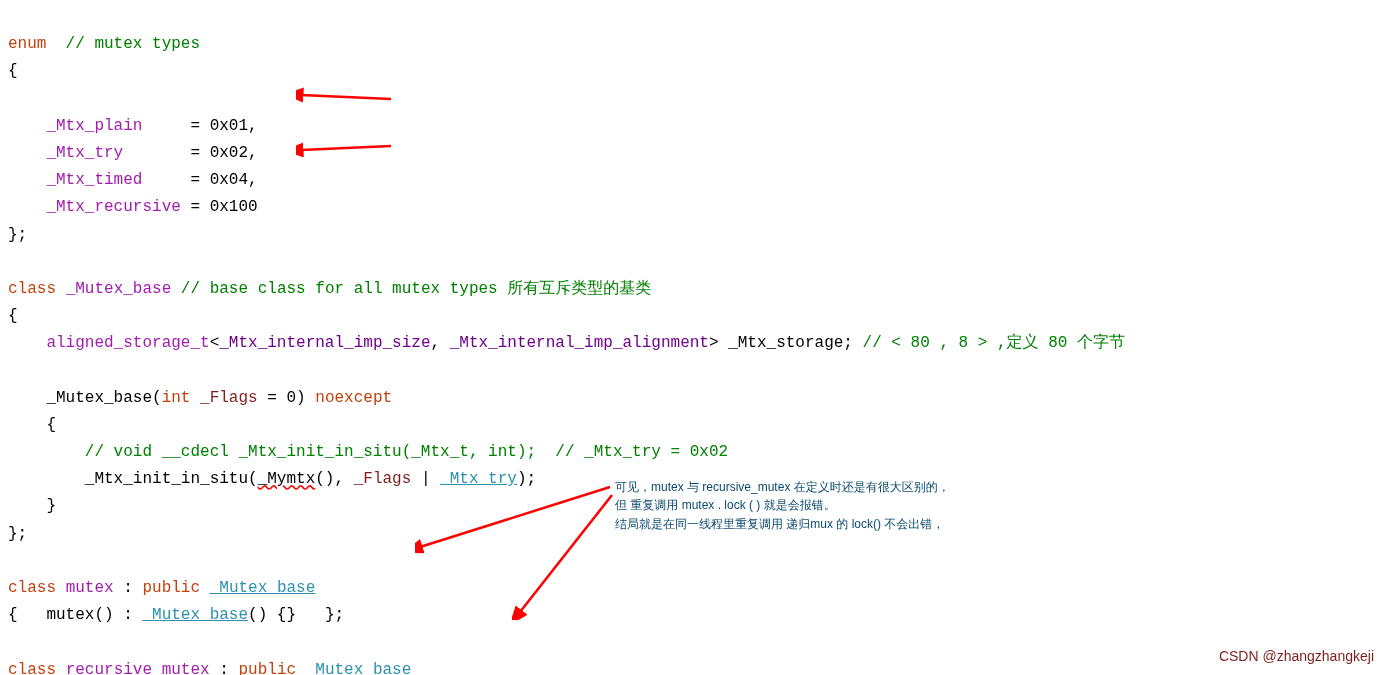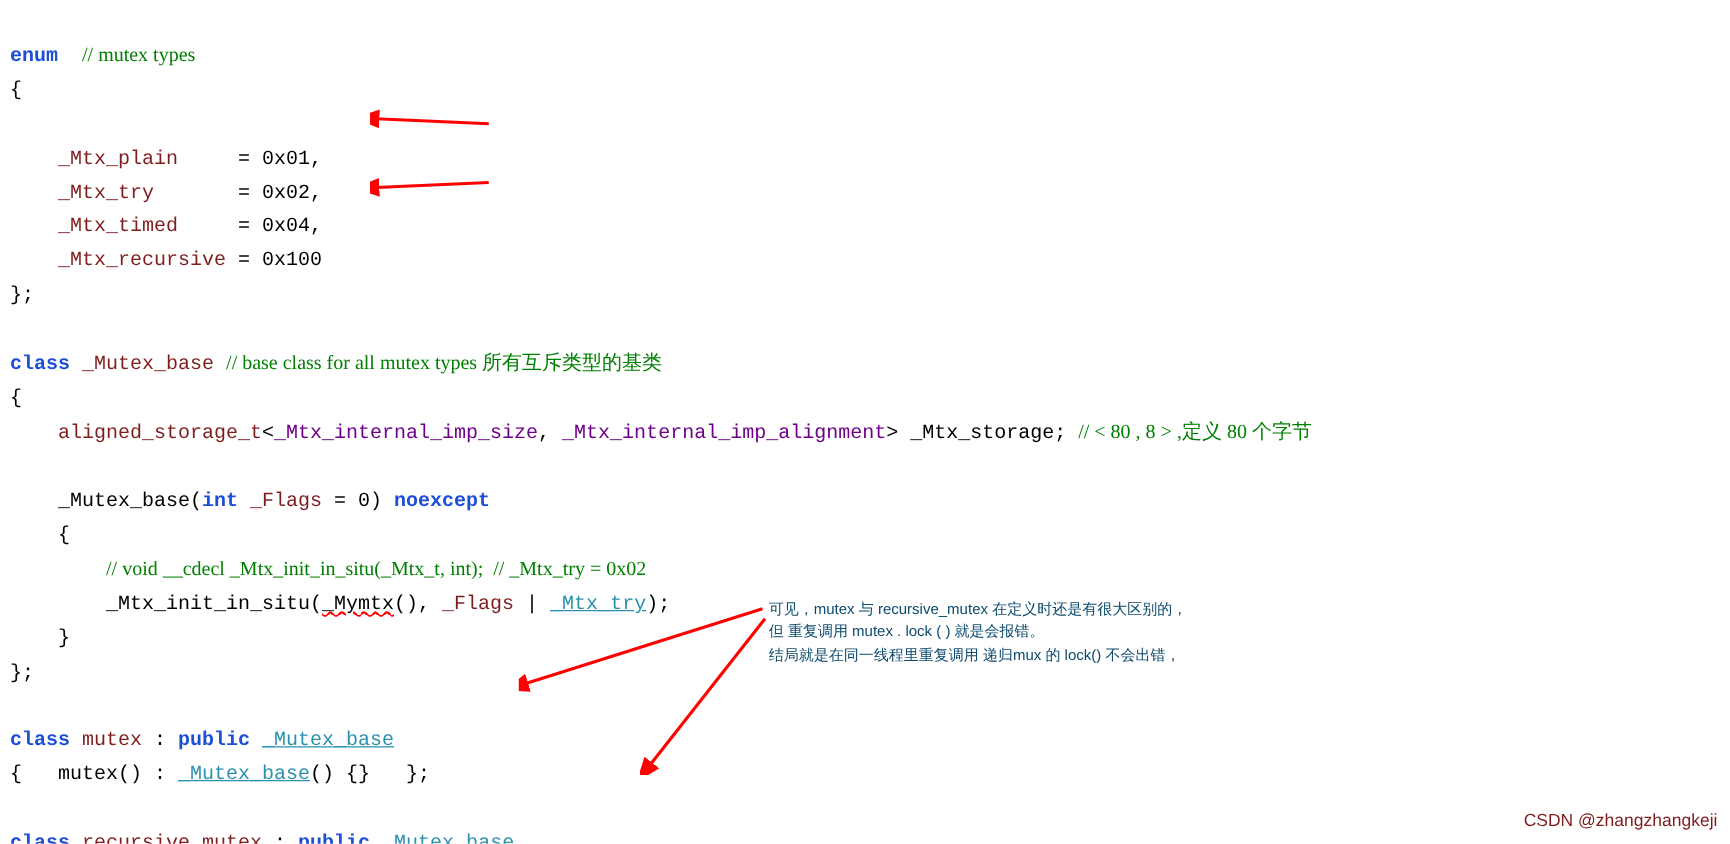--- a/index.html
+++ b/index.html
@@ -12,24 +12,24 @@
     color: #000000;
     width: 1384px;
     height: 675px;
     position: relative;
     overflow: hidden;
   }
   .code-area {
     padding: 4px 0 0 8px;
     white-space: pre;
   }
-  .kw-blue { color: #1d4ed8; font-weight: bold; }
-  .type-teal { color: #7f1d1d; font-family: Liberation Mono, monospace; }
+  .kw-blue { color: #c2410c; }
+  .type-teal { color: #a21caf; font-family: Liberation Mono, monospace; }
   .type-teal-u { color: #2b91af; text-decoration: underline; text-decoration-color: #2b91af; }
-  .comment { color: #008000; font-family: Liberation Serif, serif; }
+  .comment { color: #008000; }
   .gray { color: #7f1d1d; }
   .black { color: #000000; }
   .purple { color: #6f008a; }
   .red-wavy {
     text-decoration: underline wavy #ff0000;
   }
   .annotation-box {
     position: absolute;
     left: 615px;
     top: 478px;

